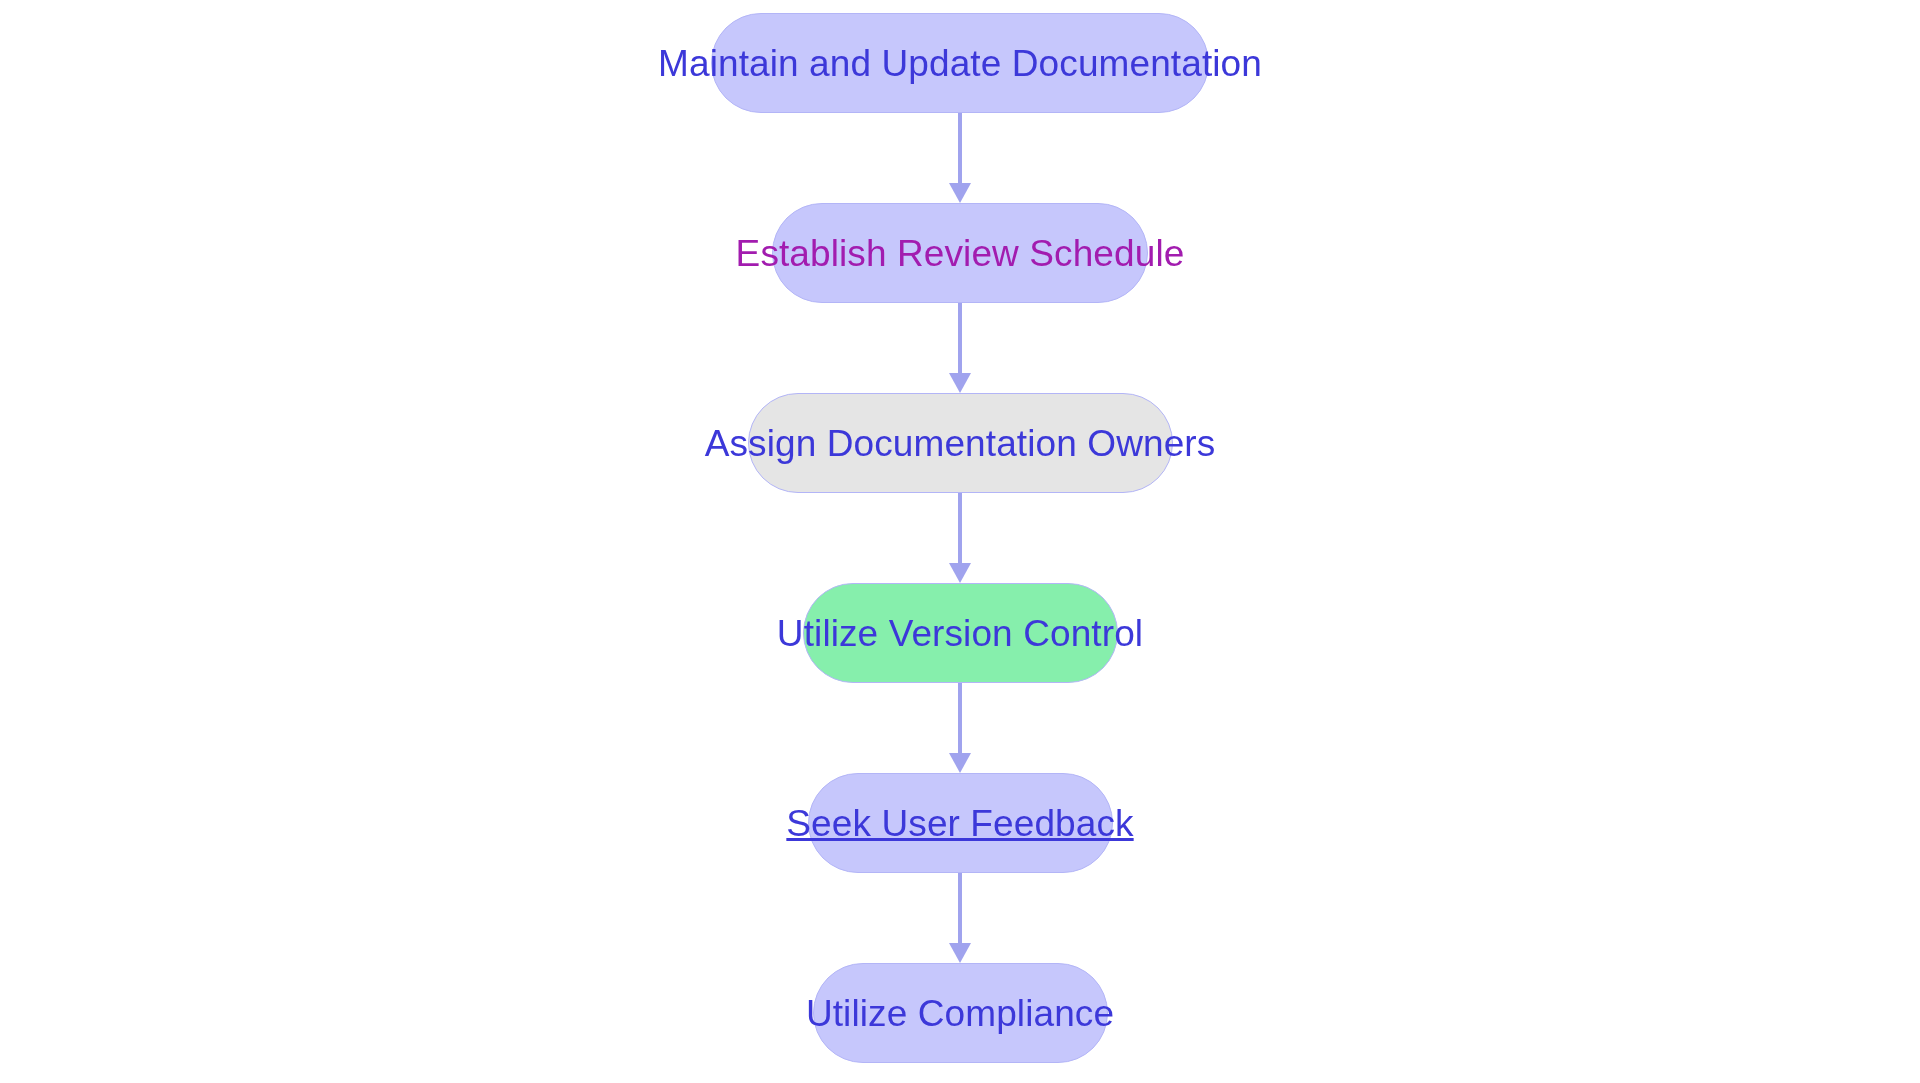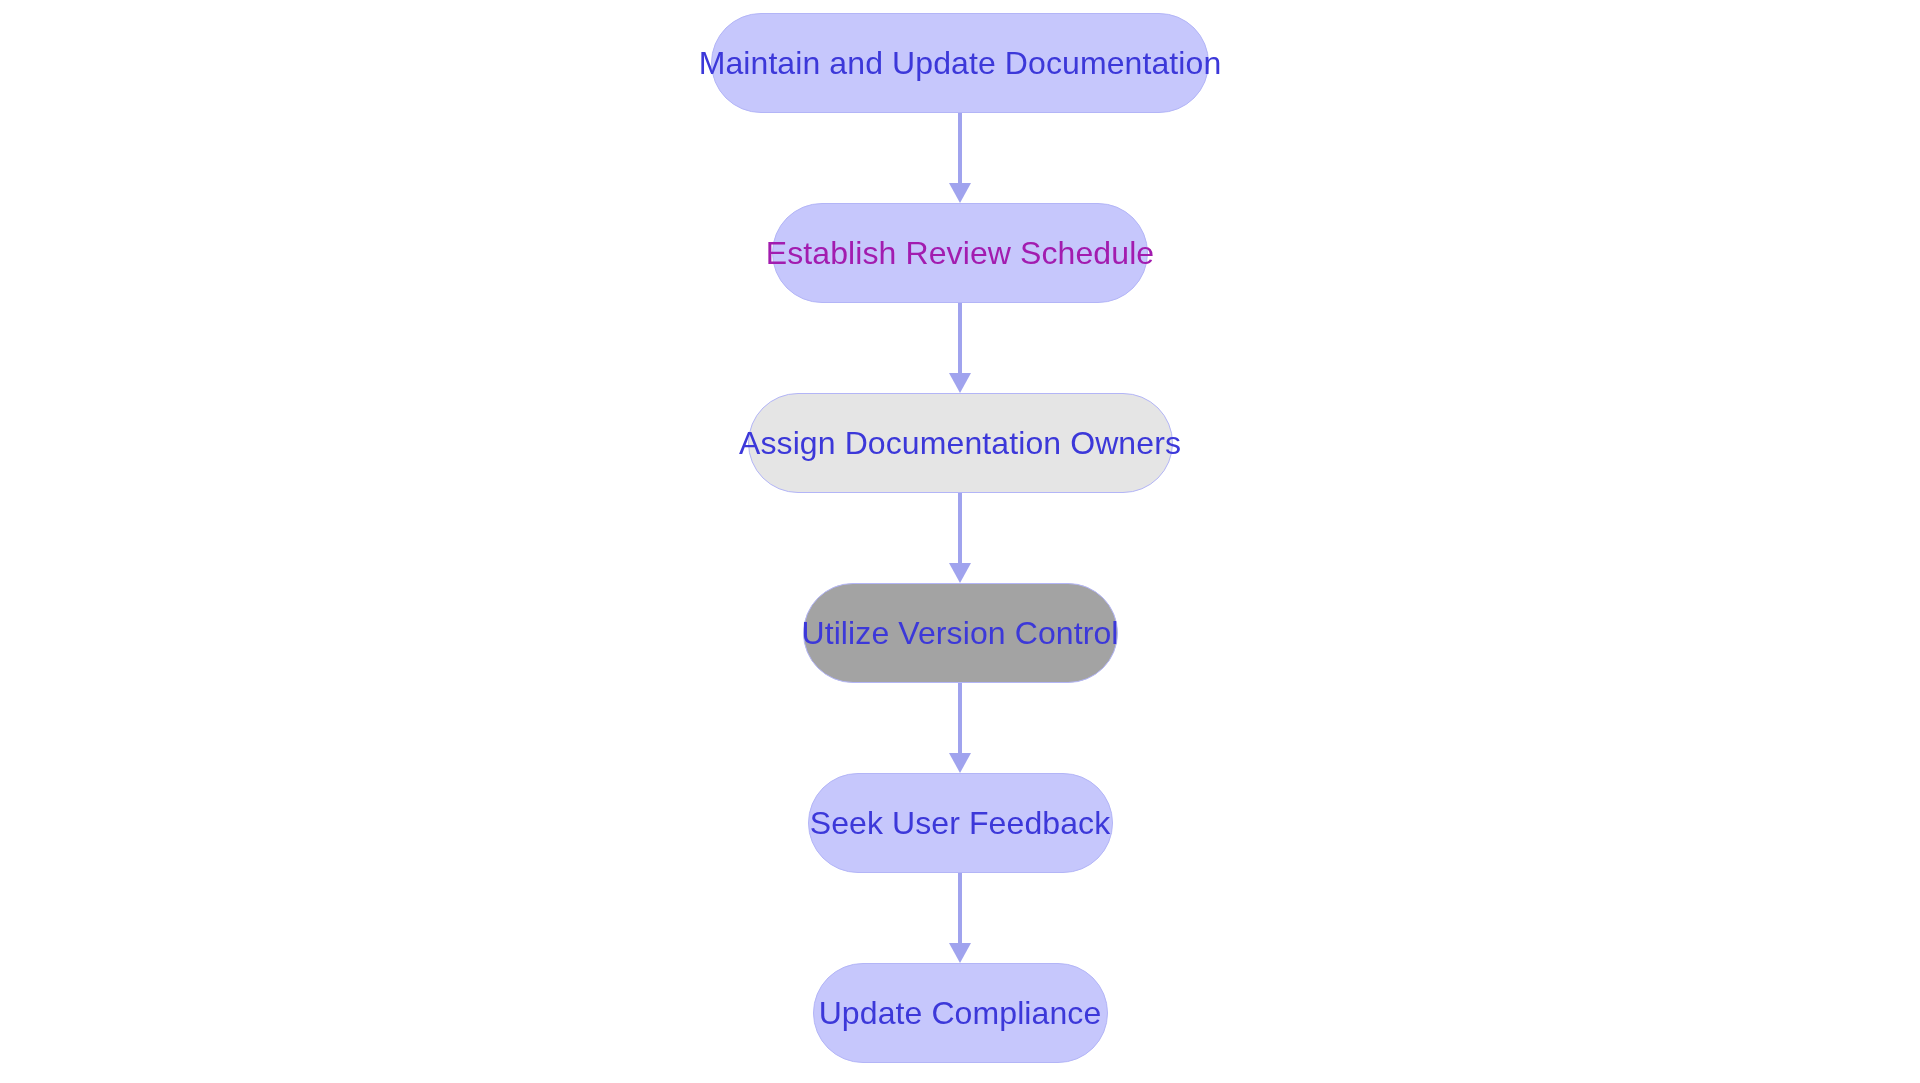--- a/index.html
+++ b/index.html
@@ -43,21 +43,21 @@
     background: #c6c7fc;
     border: 1.5px solid #b3b5f7;
     display: flex;
     align-items: center;
     justify-content: center;
     flex: 0 0 auto;
   }
 
   .flow-node-label {
     color: #3c38d9;
-    font-size: 32px;
+    font-size: 37px;
     font-weight: 400;
     line-height: 1;
     letter-spacing: 0.1px;
     white-space: nowrap;
     text-align: center;
   }
 
   .flow-connector {
     position: relative;
     width: 24px;
@@ -110,36 +110,36 @@
 
     <div class="flow-node" style="width: 425px; background: #e5e5e5; border-color: rgb(179, 181, 247);">
       <span class="flow-node-label" style="color: rgb(60, 56, 217);">Assign Documentation Owners</span>
     </div>
 
     <div class="flow-connector">
       <div class="flow-connector-line" style="background: rgb(160, 163, 238);"></div>
       <div class="flow-connector-arrowhead" style="border-top-color: rgb(160, 163, 238);"></div>
     </div>
 
-    <div class="flow-node" style="width: 315px; background: #a3a3a3; border-color: rgb(179, 181, 247);">
+    <div class="flow-node" style="width: 315px; background: #86efac; border-color: rgb(179, 181, 247);">
       <span class="flow-node-label" style="color: rgb(60, 56, 217);">Utilize Version Control</span>
     </div>
 
     <div class="flow-connector">
       <div class="flow-connector-line" style="background: rgb(160, 163, 238);"></div>
       <div class="flow-connector-arrowhead" style="border-top-color: rgb(160, 163, 238);"></div>
     </div>
 
     <div class="flow-node" style="width: 305px; background: rgb(198, 199, 252); border-color: rgb(179, 181, 247);">
-      <span class="flow-node-label" style="color: rgb(60, 56, 217);">Seek User Feedback</span>
+      <span class="flow-node-label" style="color: rgb(60, 56, 217); text-decoration: underline;">Seek User Feedback</span>
     </div>
 
     <div class="flow-connector">
       <div class="flow-connector-line" style="background: rgb(160, 163, 238);"></div>
       <div class="flow-connector-arrowhead" style="border-top-color: rgb(160, 163, 238);"></div>
     </div>
 
     <div class="flow-node" style="width: 295px; background: rgb(198, 199, 252); border-color: rgb(179, 181, 247);">
-      <span class="flow-node-label" style="color: rgb(60, 56, 217);">Update Compliance</span>
+      <span class="flow-node-label" style="color: rgb(60, 56, 217);">Utilize Compliance</span>
     </div>
 
   </div>
 </div>
 
 </body></html>

